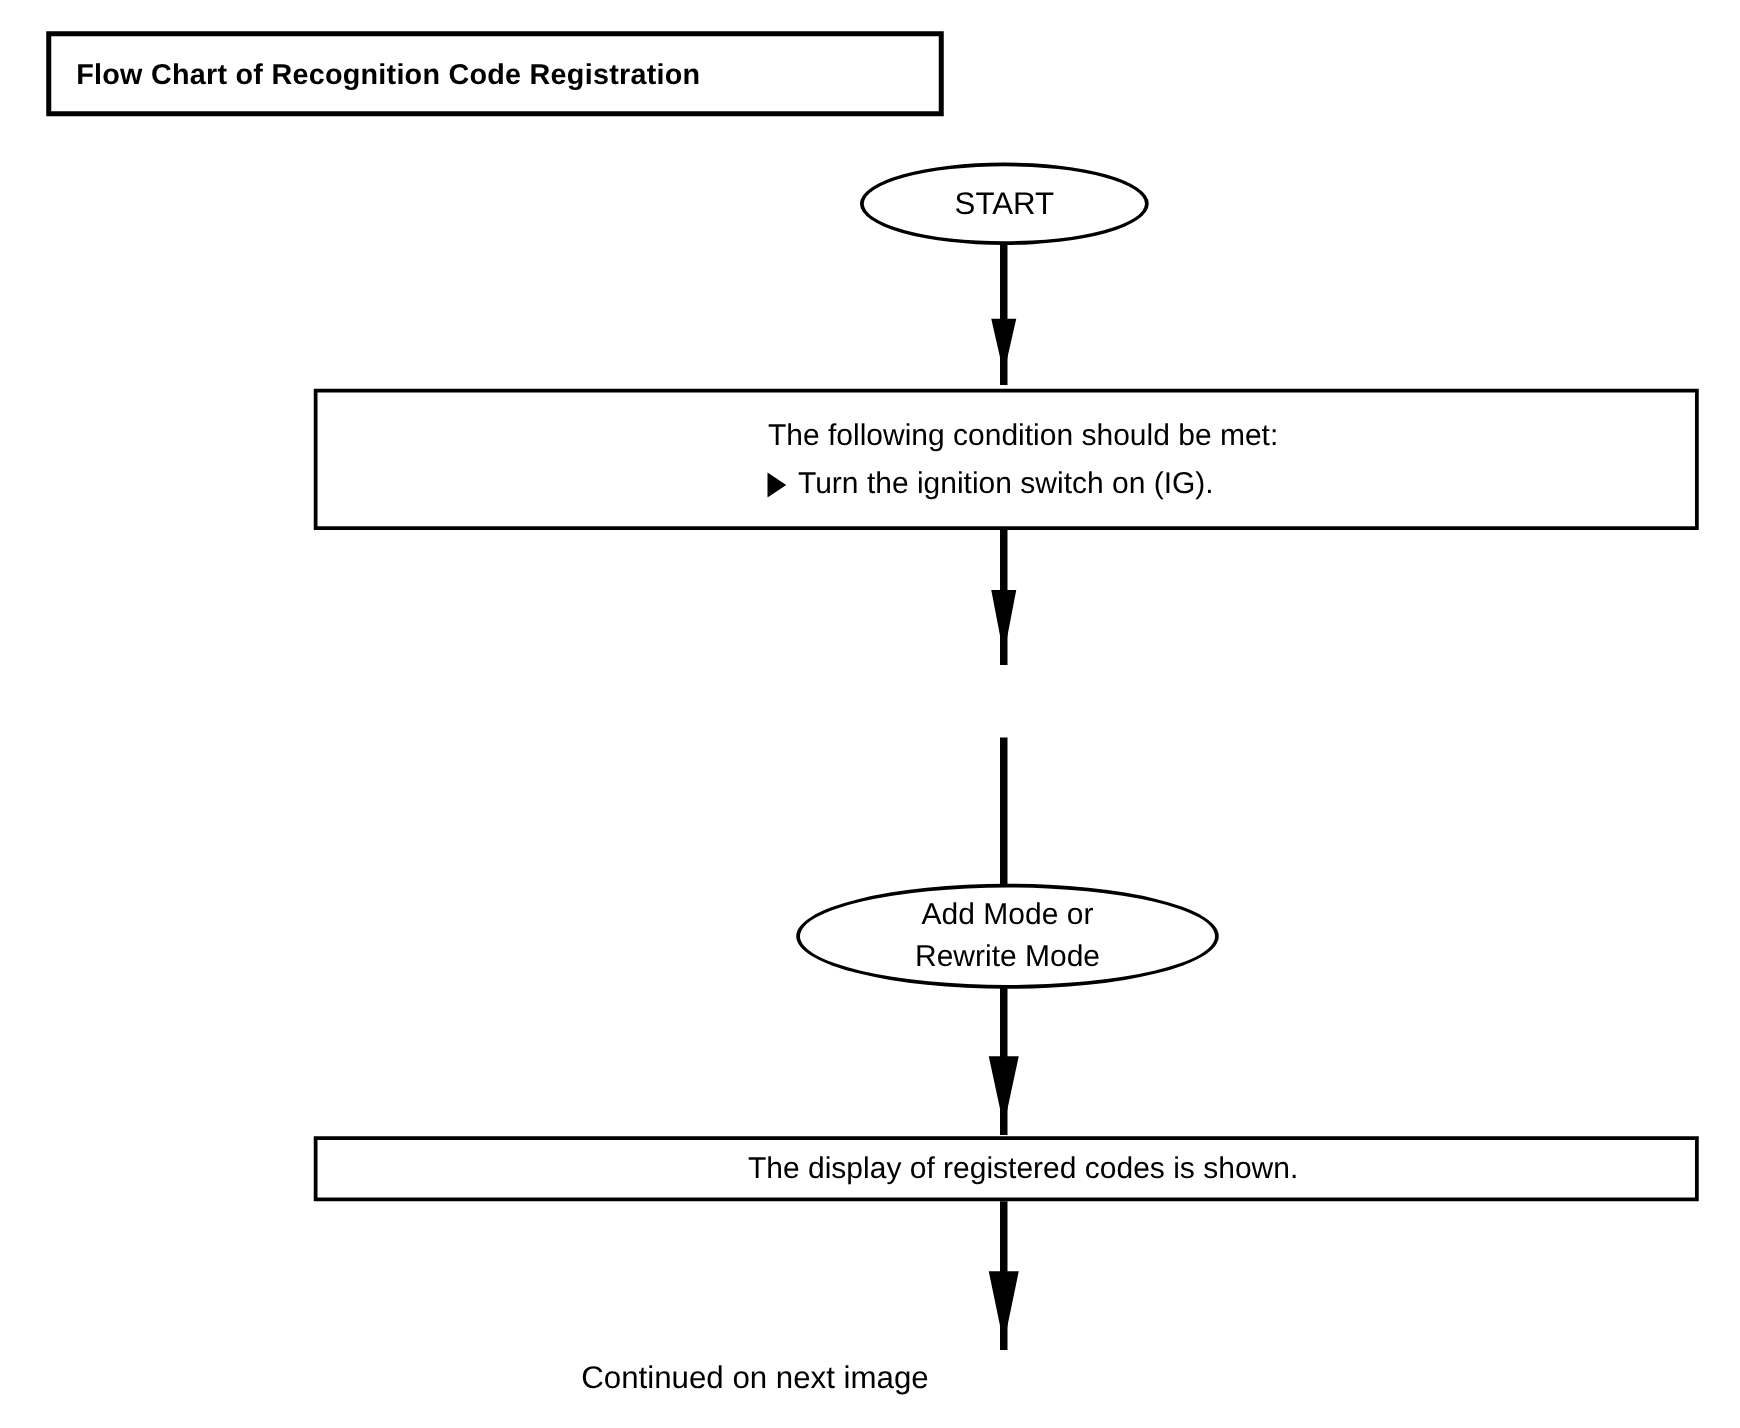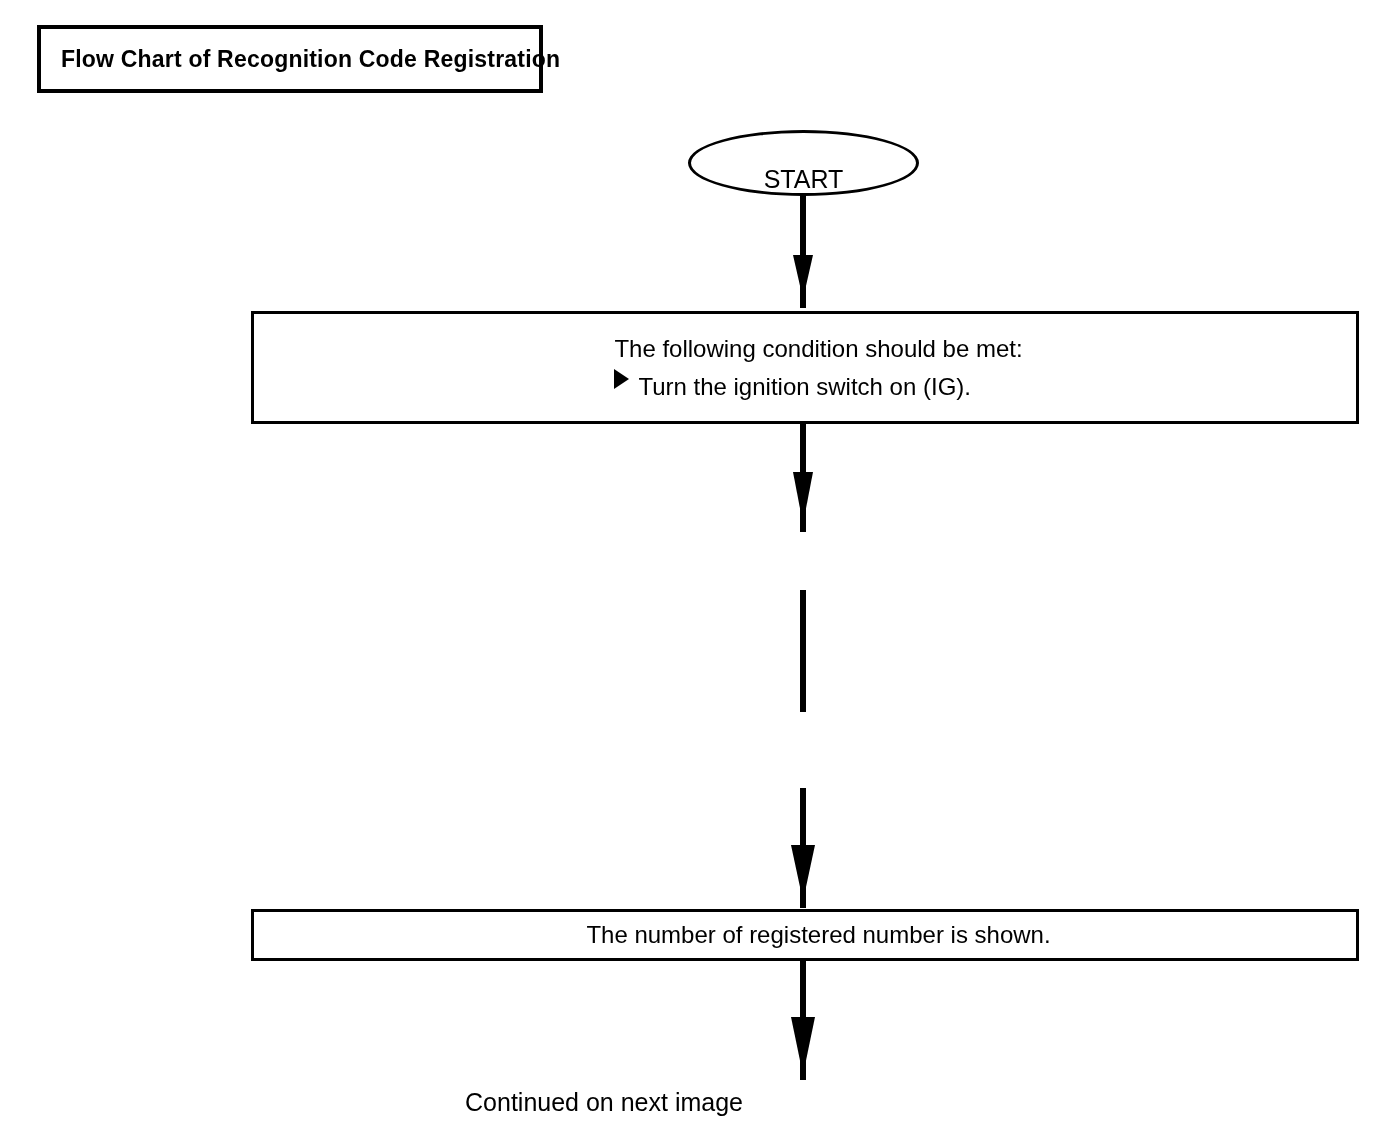--- a/index.html
+++ b/index.html
@@ -18,21 +18,21 @@
     height: 1142px;
     background: #ffffff;
     overflow: hidden;
   }
 
   
   .title-box {
     position: absolute;
     left: 37px;
     top: 25px;
-    width: 506px;
+    width: 718px;
     height: 68px;
     border: 4px solid #000000;
     box-sizing: border-box;
     display: flex;
     align-items: center;
   }
   .title-text {
     font-size: 23px;
     font-weight: bold;
     letter-spacing: 0.2px;
@@ -55,21 +55,21 @@
     padding-left: 27px;
   }
   .proc-line {
     font-size: 24px;
     line-height: 38px;
     white-space: nowrap;
     text-align: center;
   }
   .proc-line.indented {
     display: flex;
-    align-items: flex-start;
+    align-items: center;
     align-self: center;
   }
   .bullet-tri {
     display: inline-block;
     width: 0;
     height: 0;
     border-left: 15px solid #000000;
     border-top: 10px solid transparent;
     border-bottom: 10px solid transparent;
     margin-right: 9px;
@@ -86,21 +86,21 @@
   #box-registered-count { top: 909px; height: 52px; }
 
   
   .oval {
     position: absolute;
     border: 3px solid #000000;
     border-radius: 50%;
     box-sizing: border-box;
     background: #ffffff;
     display: flex;
-    align-items: flex-end;
+    align-items: center;
     justify-content: center;
     text-align: center;
   }
   #oval-start {
     left: 688px;
     top: 130px;
     width: 231px;
     height: 66px;
   }
   #oval-start .oval-text {
@@ -188,22 +188,28 @@
     <div class="cond-stack">
       <div class="proc-line">The following condition should be met:</div>
       <div class="proc-line indented">
         <span class="bullet-tri"></span>
         <span>Turn the ignition switch on (IG).</span>
       </div>
     </div>
   </div>
 
 
+  <div class="oval" id="oval-mode">
+    <div class="oval-text">
+      <div>Add Mode or</div>
+      <div>Rewrite Mode</div>
+    </div>
+  </div>
 
   <div class="proc-box" id="box-registered-count">
-    <div class="proc-line">The number of registered number is shown.</div>
+    <div class="proc-line">The display of registered codes is shown.</div>
   </div>
 
   <div class="footer-text">
     <span class="footer-inner">Continued on next image</span>
   </div>
 
 </div>
 
 </body></html>

